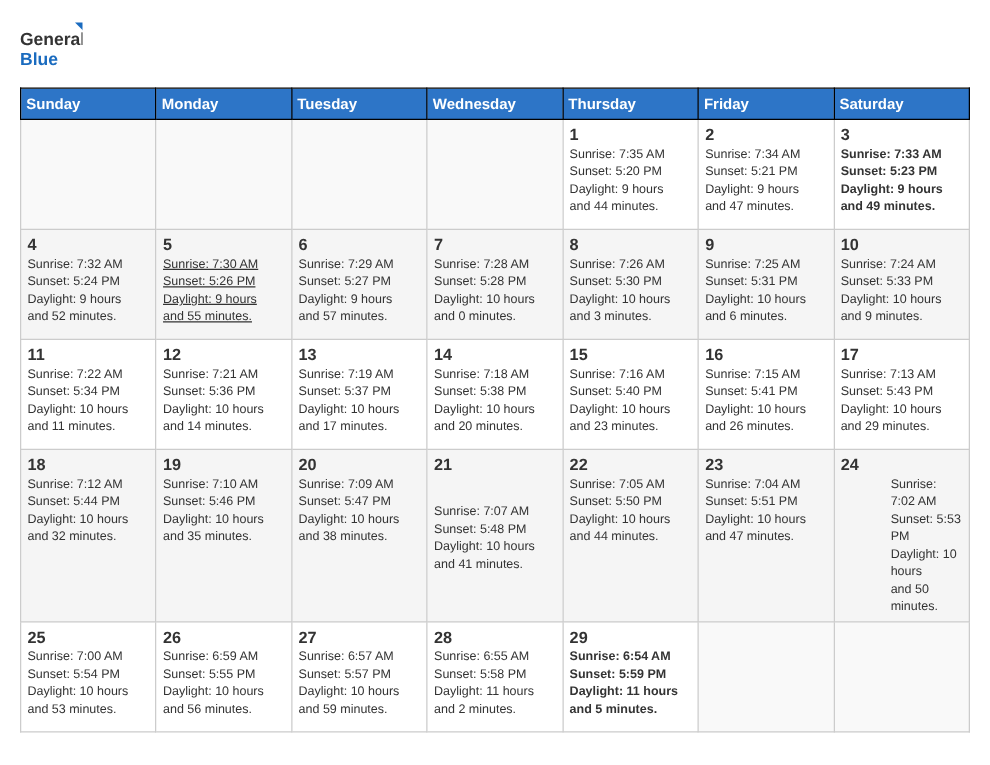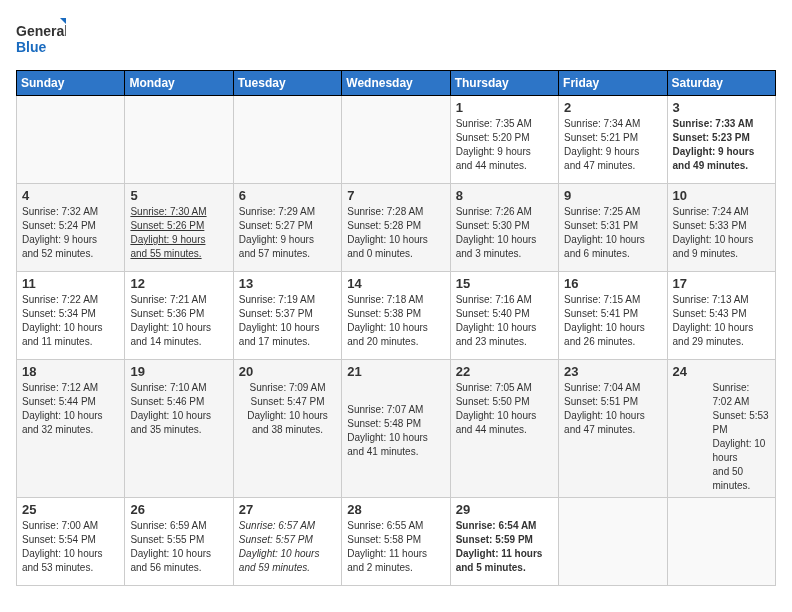--- a/index.html
+++ b/index.html
@@ -247,21 +247,21 @@
         </td>
         <td>
           <span class="day-number">19</span>
           <div class="day-info" style="white-space: pre-line;">Sunrise: 7:10 AM
 Sunset: 5:46 PM
 Daylight: 10 hours
 and 35 minutes.</div>
         </td>
         <td>
           <span class="day-number">20</span>
-          <div class="day-info" style="white-space: pre-line; text-align: center;">Sunrise: 7:09 AM
+          <div class="day-info" style="white-space: pre-line;">Sunrise: 7:09 AM
 Sunset: 5:47 PM
 Daylight: 10 hours
 and 38 minutes.</div>
         </td>
         <td>
           <span class="day-number">21</span>
           <div class="day-info" style="white-space: pre-line; margin-top: 24px;">Sunrise: 7:07 AM
 Sunset: 5:48 PM
 Daylight: 10 hours
 and 41 minutes.</div>
@@ -298,21 +298,21 @@
         </td>
         <td>
           <span class="day-number">26</span>
           <div class="day-info" style="white-space: pre-line;">Sunrise: 6:59 AM
 Sunset: 5:55 PM
 Daylight: 10 hours
 and 56 minutes.</div>
         </td>
         <td>
           <span class="day-number">27</span>
-          <div class="day-info" style="white-space: pre-line; font-style: italic;">Sunrise: 6:57 AM
+          <div class="day-info" style="white-space: pre-line;">Sunrise: 6:57 AM
 Sunset: 5:57 PM
 Daylight: 10 hours
 and 59 minutes.</div>
         </td>
         <td>
           <span class="day-number">28</span>
           <div class="day-info" style="white-space: pre-line;">Sunrise: 6:55 AM
 Sunset: 5:58 PM
 Daylight: 11 hours
 and 2 minutes.</div>

